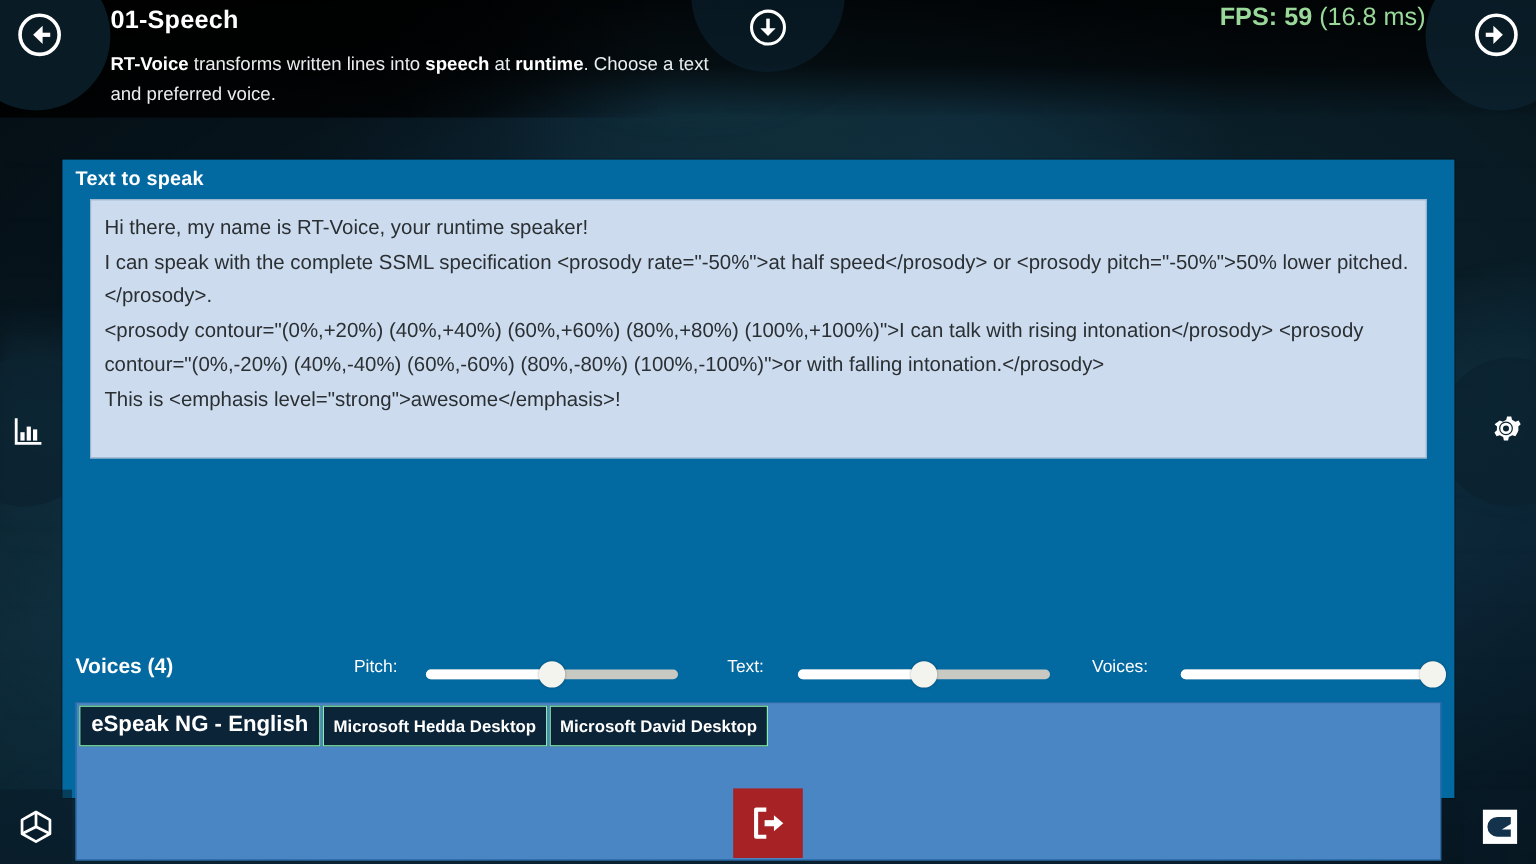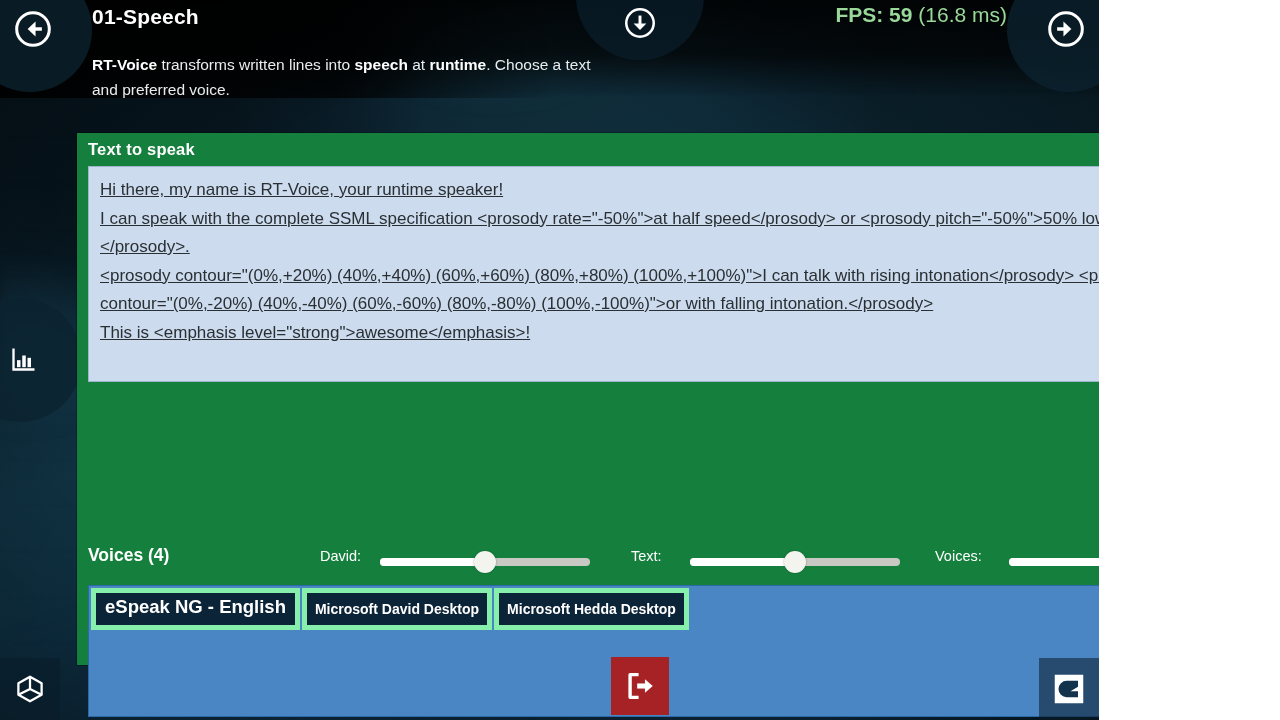--- a/index.html
+++ b/index.html
@@ -6,21 +6,21 @@
 
   html, body {
     width: 1280px;
     height: 720px;
     overflow: hidden;
     font-family: "Liberation Sans", sans-serif;
   }
 
   #app {
     position: relative;
-    width: 1099px;
+    width: 1280px;
     height: 720px;
     background: #0a1a26;
     overflow: hidden;
   }
 
   
   .bg {
     position: absolute;
     inset: 0;
     background:
@@ -81,55 +81,54 @@
   .ic-chart  { left: 10px;   top: 345px; }
   .ic-gear   { right: 10px;  top: 342px; }
 
   
   .hdr { position: absolute; left: 92px; top: 4px; width: 520px; }
   .hdr-title {
     font-size: 21px; font-weight: bold; color: #ffffff; letter-spacing: .2px;
     line-height: 26px;
   }
   .hdr-desc {
-    margin-top: 22px; font-size: 15.5px; color: #e9edee; line-height: 25px;
+    margin-top: 11px; font-size: 15.5px; color: #e9edee; line-height: 25px;
   }
   .hdr-desc b { font-weight: bold; color:#ffffff; }
 
   .fps {
     position: absolute; right: 92px; top: 3px;
     font-size: 21px; font-weight: bold; color: #9ad89a;
     white-space: nowrap;
   }
   .fps .ms { font-weight: normal; color: #9ad89a; }
 
   
   .panel {
-    position: absolute; left: 77px; top: 133px; width: 1160px; height: 532px;
-    background: #15803d;
+    position: absolute; left: 52px; top: 133px; width: 1160px; height: 532px;
+    background: #0369a1;
     box-shadow: 0 0 0 1px rgba(0,0,0,0.25);
   }
   .panel-title {
     padding: 7px 0 7px 11px;
     font-size: 16.5px; font-weight: bold; color: #ffffff;
     letter-spacing: .2px;
   }
   .textbox {
-    margin: 0 11px;
+    margin: 0 23px;
     height: 216px;
     background: #ccdcee;
     border: 1px solid #9db4cd;
     padding: 9px 11px 0 11px;
     font-size: 17px;
     color: #2a2f33;
     line-height: 28.5px;
     overflow: hidden;
     white-space: pre-wrap;
     word-break: break-word;
-    text-decoration: underline;
   }
 
   
   .ctl-row {
     position: absolute; left: 0; top: 405px; width: 100%; height: 48px; padding-left: 40px;
   }
   .voices-lbl {
     position: absolute; left: 11px; top: 7px;
     font-size: 17.5px; font-weight: bold; color: #ffffff;
   }
@@ -162,21 +161,21 @@
   
   .voices-box {
     position: absolute; left: 11px; top: 452px;
     width: 1138px; height: 132px;
     background: #4b86c4;
     border: 1px solid #2a6aa8;
   }
   .voice-strip { display: flex; gap: 2px; padding: 2px 0 0 2px; }
   .voice-btn {
     background: #0c2438;
-    border: 5px solid #86efac;
+    border: 1px solid #86efac;
     color: #ffffff;
     font-weight: bold;
     padding: 6px 8px;
     white-space: nowrap;
     font-size: 14px;
     line-height: 20px;
   }
   .voice-btn.selected {
     font-size: 18.5px;
     padding: 4px 9px;
@@ -275,21 +274,21 @@
     <div class="panel-title">Text to speak</div>
 
     <div class="textbox">Hi there, my name is RT-Voice, your runtime speaker!
 I can speak with the complete SSML specification &lt;prosody rate="-50%"&gt;at half speed&lt;/prosody&gt; or &lt;prosody pitch="-50%"&gt;50% lower pitched.&lt;/prosody&gt;.
 &lt;prosody contour="(0%,+20%) (40%,+40%) (60%,+60%) (80%,+80%) (100%,+100%)"&gt;I can talk with rising intonation&lt;/prosody&gt; &lt;prosody contour="(0%,-20%) (40%,-40%) (60%,-60%) (80%,-80%) (100%,-100%)"&gt;or with falling intonation.&lt;/prosody&gt;
 This is &lt;emphasis level="strong"&gt;awesome&lt;/emphasis&gt;!</div>
 
     <div class="ctl-row">
       <div class="voices-lbl">Voices (4)</div>
 
-      <div class="sld-lbl sl-rate">David:</div>
+      <div class="sld-lbl sl-rate">Pitch:</div>
       <div class="slider slider-rate">
         <div class="sld-track"></div>
         <div class="sld-fill" id="fill-rate" style="width: 50%;"></div>
         <div class="sld-knob" id="knob-rate" style="left: calc(50% - 11px);"></div>
       </div>
 
       <div class="sld-lbl sl-pitch">Text:</div>
       <div class="slider slider-pitch">
         <div class="sld-track"></div>
         <div class="sld-fill" id="fill-pitch" style="width: 50%;"></div>
@@ -300,22 +299,22 @@
       <div class="slider slider-volume">
         <div class="sld-track"></div>
         <div class="sld-fill" id="fill-volume" style="width: 100%;"></div>
         <div class="sld-knob" id="knob-volume" style="left: calc(100% - 11px);"></div>
       </div>
     </div>
 
     <div class="voices-box">
       <div class="voice-strip" id="voice-strip">
           <div class="voice-btn selected">eSpeak NG - English</div>
+          <div class="voice-btn">Microsoft Hedda Desktop</div>
           <div class="voice-btn">Microsoft David Desktop</div>
-          <div class="voice-btn">Microsoft Hedda Desktop</div>
         </div>
     </div>
 
   </div>
 
   <div class="btm-unity">
     <svg width="34" height="34" viewBox="0 0 24 24">
       <path d="M12 3.3 L20.2 7.9 L20.2 16.1 L12 20.7 L3.8 16.1 L3.8 7.9 Z" fill="none" stroke="#ffffff" stroke-width="1.6" stroke-linejoin="round"></path>
       <path d="M12 3.3 L12 12 L3.8 16.1" fill="none" stroke="#ffffff" stroke-width="1.6"></path>
       <path d="M12 12 L20.2 16.1" fill="none" stroke="#ffffff" stroke-width="1.6"></path>

